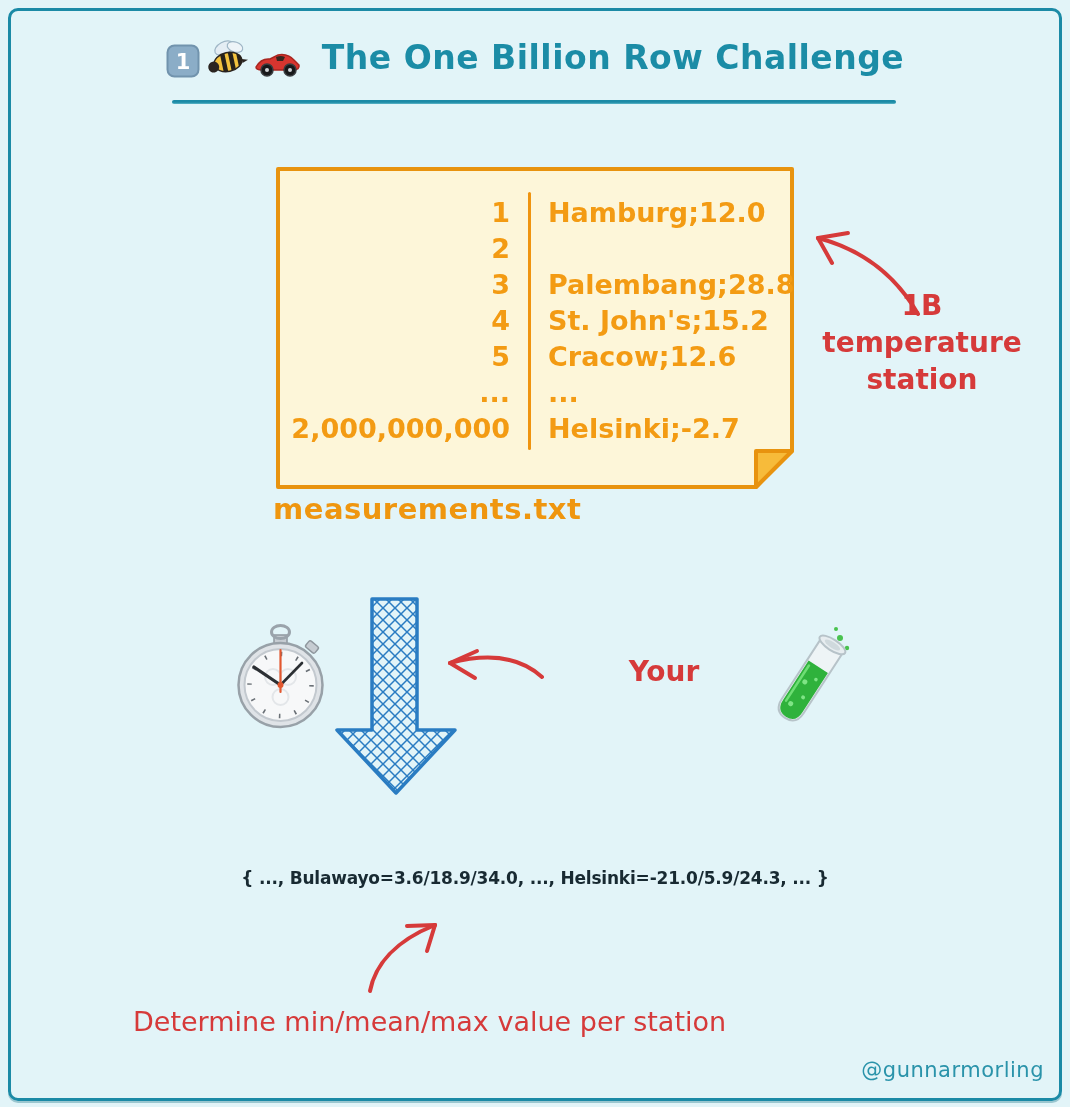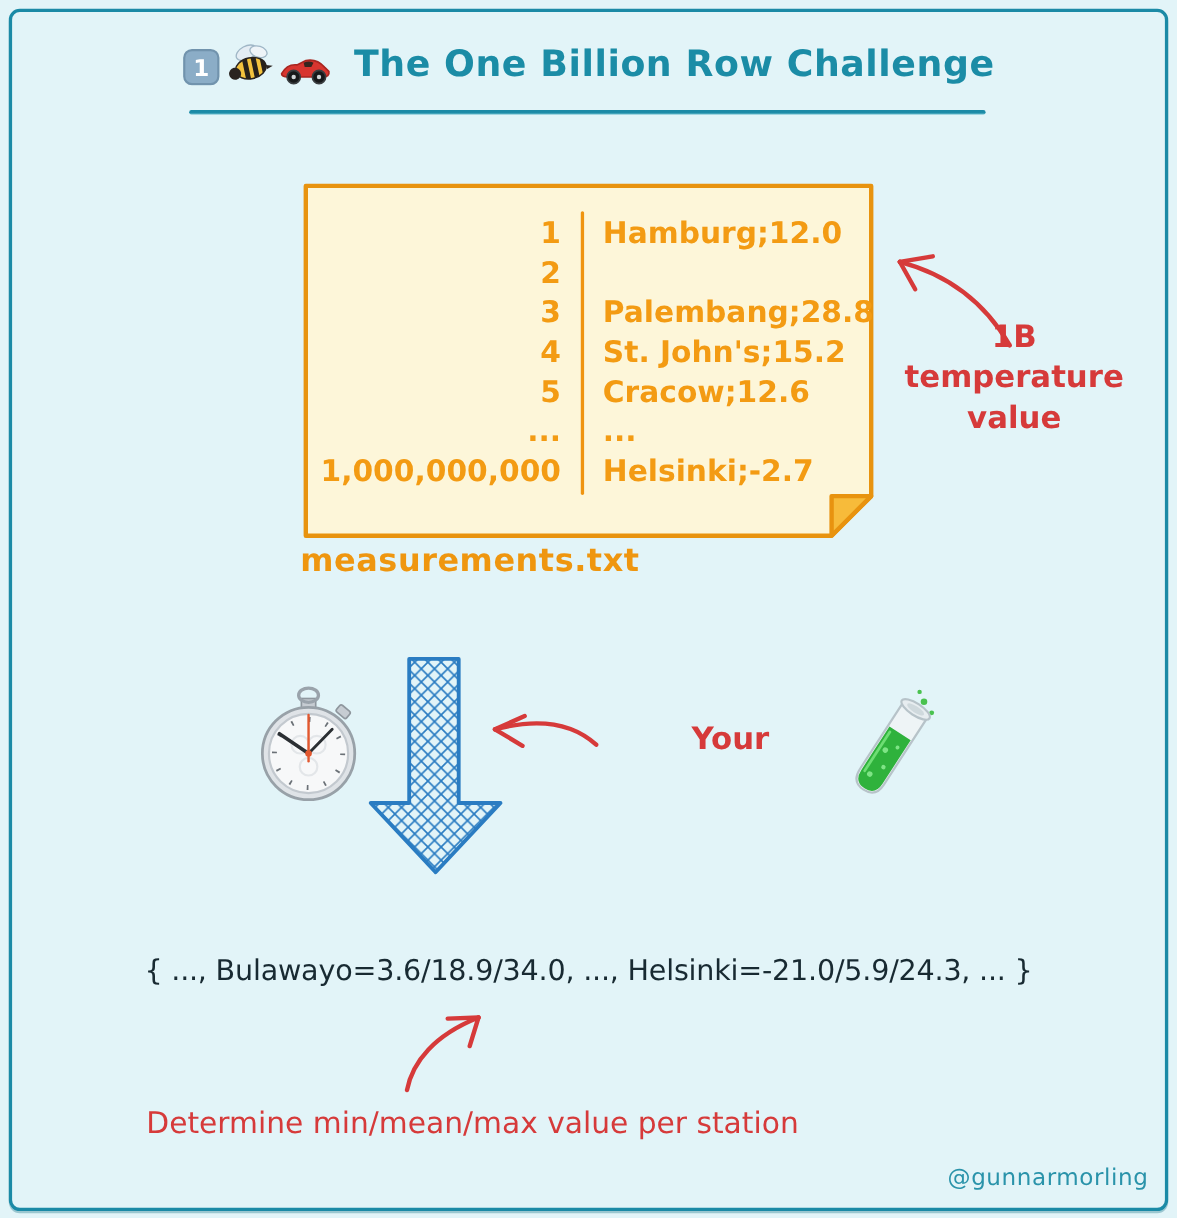--- a/index.html
+++ b/index.html
@@ -46,21 +46,21 @@
   
   .red-label{color:#d63a3a;font-weight:700;line-height:37px;text-align:center;}
   .values-label{position:absolute;left:806px;top:287px;width:232px;font-size:28px;}
   .program-label{position:absolute;left:536px;top:653px;width:216px;font-size:28px;margin-left:20px;}
   .task-label{
     position:absolute;left:133px;top:1006px;width:600px;
     color:#d63a3a;font-size:27px;font-weight:400;white-space:nowrap;
   }
   .result-line{
     position:absolute;left:0;right:0;top:868px;text-align:center;
-    color:#182a32;font-size:26px;font-weight:400;letter-spacing:-.2px;
+    color:#182a32;font-size:17px;font-weight:700;letter-spacing:-.2px;
     white-space:nowrap;
   }
   .credit{
     position:absolute;right:26px;top:1058px;
     color:#2a93aa;font-size:21px;font-weight:400;letter-spacing:.5px;
   }
   svg{display:block;}
   .abs{position:absolute;}
 </style>
 </head>
@@ -131,37 +131,37 @@
     </div>
     <div class="note-row">
       <span class="num">5</span>
       <span class="val">Cracow;12.6</span>
     </div>
     <div class="note-row">
       <span class="num">...</span>
       <span class="val">...</span>
     </div>
     <div class="note-row">
-      <span class="num">1,000,000,000</span>
+      <span class="num">2,000,000,000</span>
       <span class="val">Helsinki;-2.7</span>
     </div>
   </div>
 </div>
 <div class="note-filename">measurements.txt</div>
 
 <svg class="abs" style="left:806px;top:226px;" width="118" height="95" viewBox="0 0 118 95">
   <g fill="none" stroke="#d63a3a" stroke-width="4" stroke-linecap="round">
     <path d="M112,88 C90,50 58,24 12,12"></path>
     <path d="M12,12 L42,7"></path>
     <path d="M12,12 L26,37"></path>
   </g>
 </svg>
 <div class="red-label values-label">
   <div>1B temperature</div>
-  <div>value</div>
+  <div>station</div>
 </div>
 
 <svg class="abs" style="left:233px;top:623px;" width="96" height="108" viewBox="0 0 96 108">
   <rect x="41" y="12" width="13" height="9" fill="#c6ccd2" stroke="#8f979e" stroke-width="1.5"></rect>
   <ellipse cx="47.5" cy="9" rx="9" ry="6.5" fill="none" stroke="#9aa3ab" stroke-width="3"></ellipse>
   <rect x="73" y="20" width="12" height="8" rx="2" fill="#c6ccd2" stroke="#8f979e" stroke-width="1.5" transform="rotate(40 79 24)"></rect>
   <circle cx="47.5" cy="62" r="42" fill="#dfe3e7" stroke="#98a1a8" stroke-width="2.5"></circle>
   <circle cx="47.5" cy="62" r="36" fill="#f7f8f9" stroke="#c3c9cf" stroke-width="2"></circle>
   <circle cx="47.5" cy="62" r="31" fill="none" stroke="#6b7177" stroke-width="4.5" stroke-dasharray="1.6 14.63"></circle>
   <circle cx="40" cy="54" r="8" fill="none" stroke="#e3e6e9" stroke-width="2"></circle>

